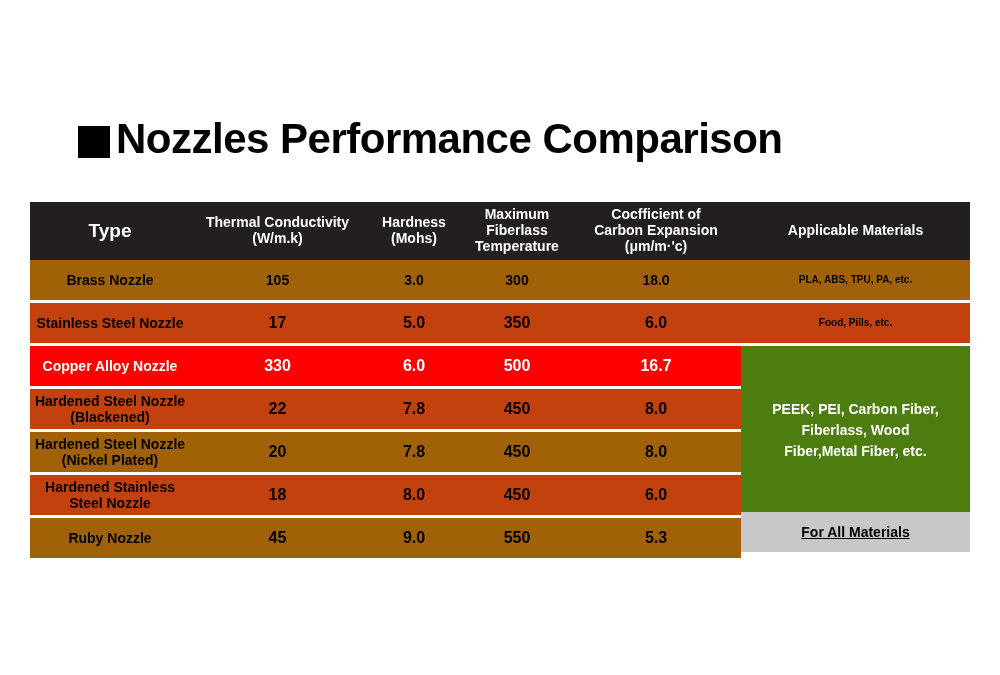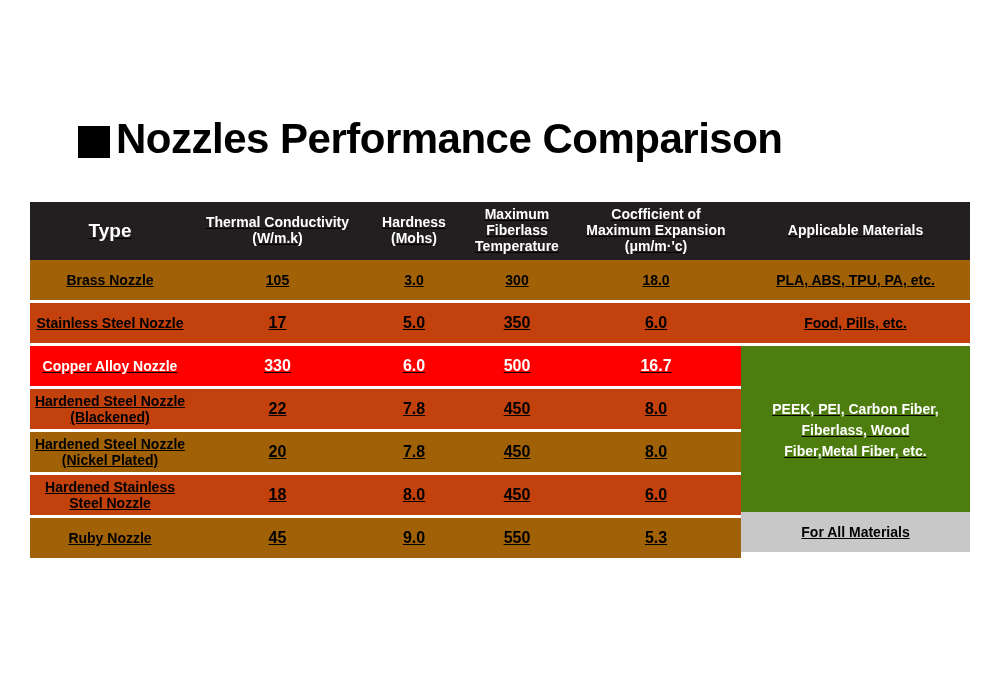--- a/index.html
+++ b/index.html
@@ -42,21 +42,20 @@
     line-height: 1;
     white-space: nowrap;
   }
   table.comp {
     position: absolute;
     left: 30px;
     top: 202px;
     width: 940px;
     border-collapse: collapse;
     table-layout: fixed;
-    text-decoration: underline;
   }
   table.comp th, table.comp td {
     padding: 0;
     margin: 0;
     text-align: center;
     vertical-align: middle;
   }
   thead th {
     background: #231f20;
     color: #ffffff;
@@ -76,21 +75,21 @@
     line-height: 1.15;
     padding: 2px 4px;
   }
   .row-gray td { background: #a16207; }
   .row-white td { background: #c2410c; }
   .row-red td { background: #ff0000; color: #ffffff; }
   td.label-cell { font-size: 14px; }
   td.num-cell { font-size: 16px; }
   .row-small td.num-cell { font-size: 14px; }
   .row-small td.label-cell { font-size: 14px; }
-  td.mat-cell { font-size: 14px; line-height: 1.35; }
+  td.mat-cell { font-size: 10px; line-height: 1.35; }
   td.mat-merged {
     background: #4d7c0f;
     font-size: 14px;
     line-height: 1.5;
   }
   .num-big { font-size: 18px; }
   .thin-sep td {
     height: 3px;
     padding: 0;
     background: #ffffff;
@@ -128,21 +127,21 @@
           <span>Hardness</span><br>
           <span>(Mohs)</span>
         </th>
         <th>
           <span>Maximum</span><br>
           <span>Fiberlass</span><br>
           <span>Temperature</span>
         </th>
         <th>
           <span>Cocfficient of</span><br>
-          <span>Maximum Expansion</span><br>
+          <span>Carbon Expansion</span><br>
           <span>(μm/m·'c)</span>
         </th>
         <th>
           <span>Applicable Materials</span>
         </th>
       </tr>
     </thead>
     <tbody>
 
       <tr class="row-gray row-small">

